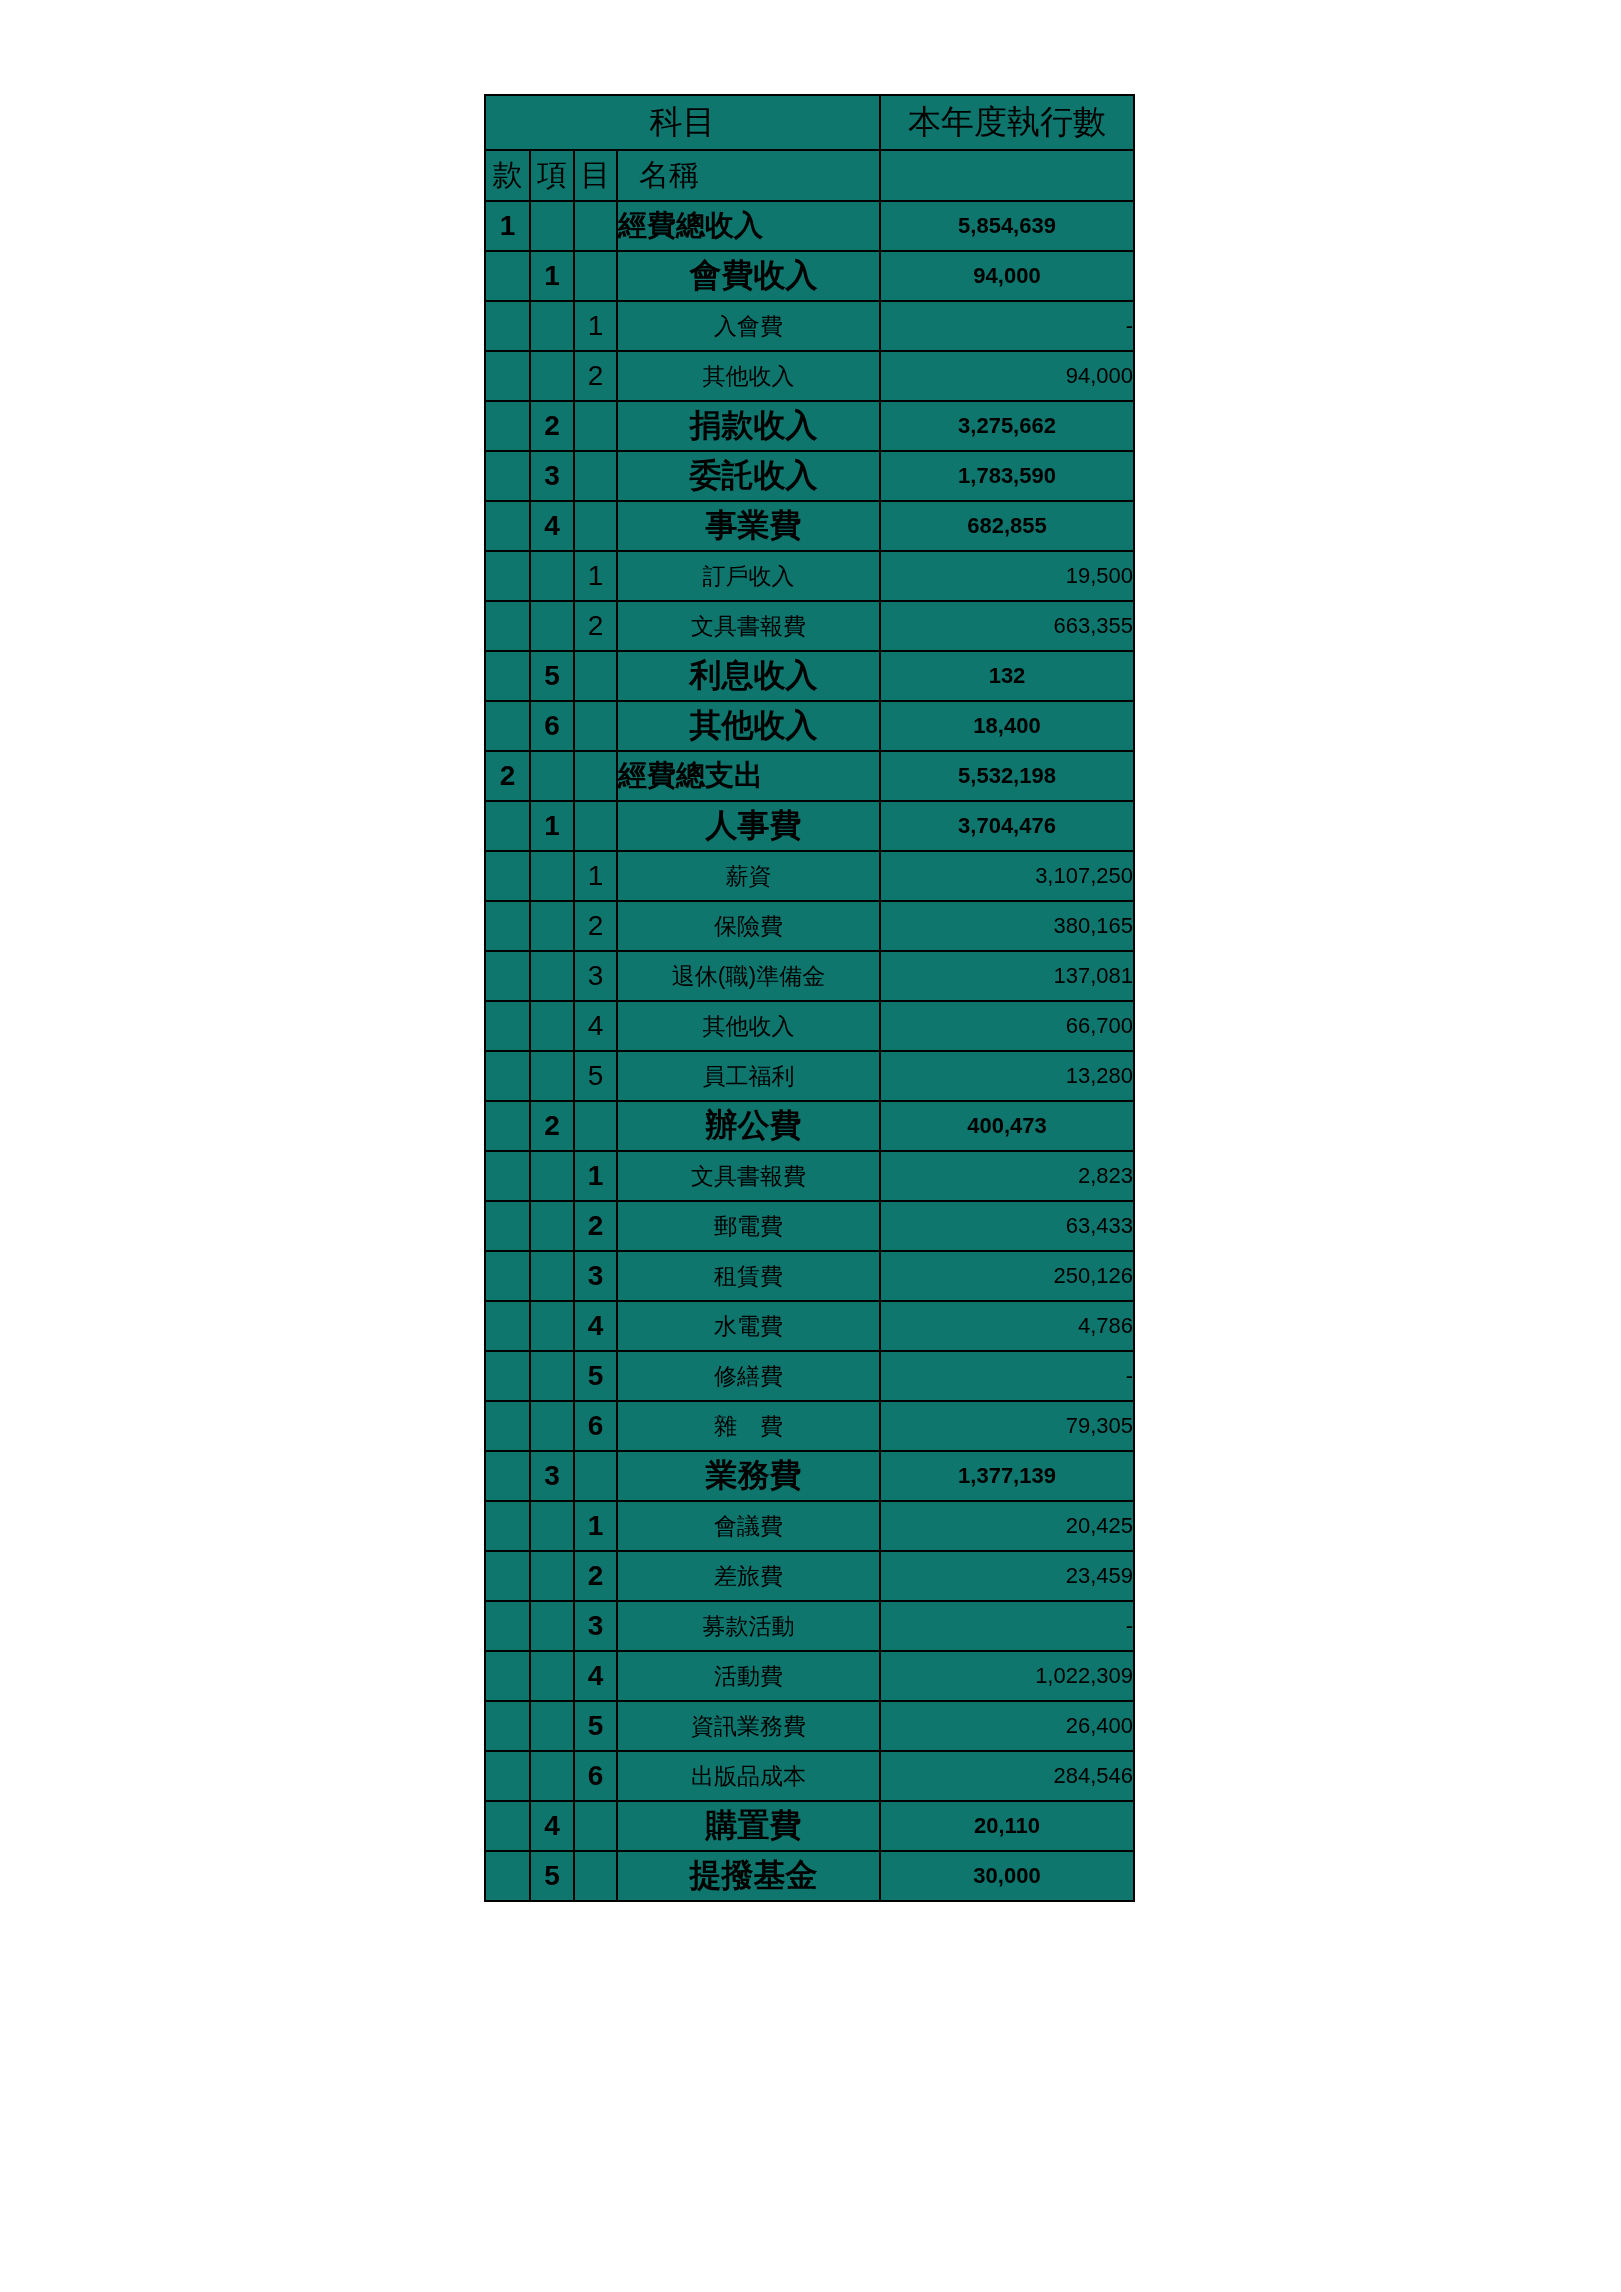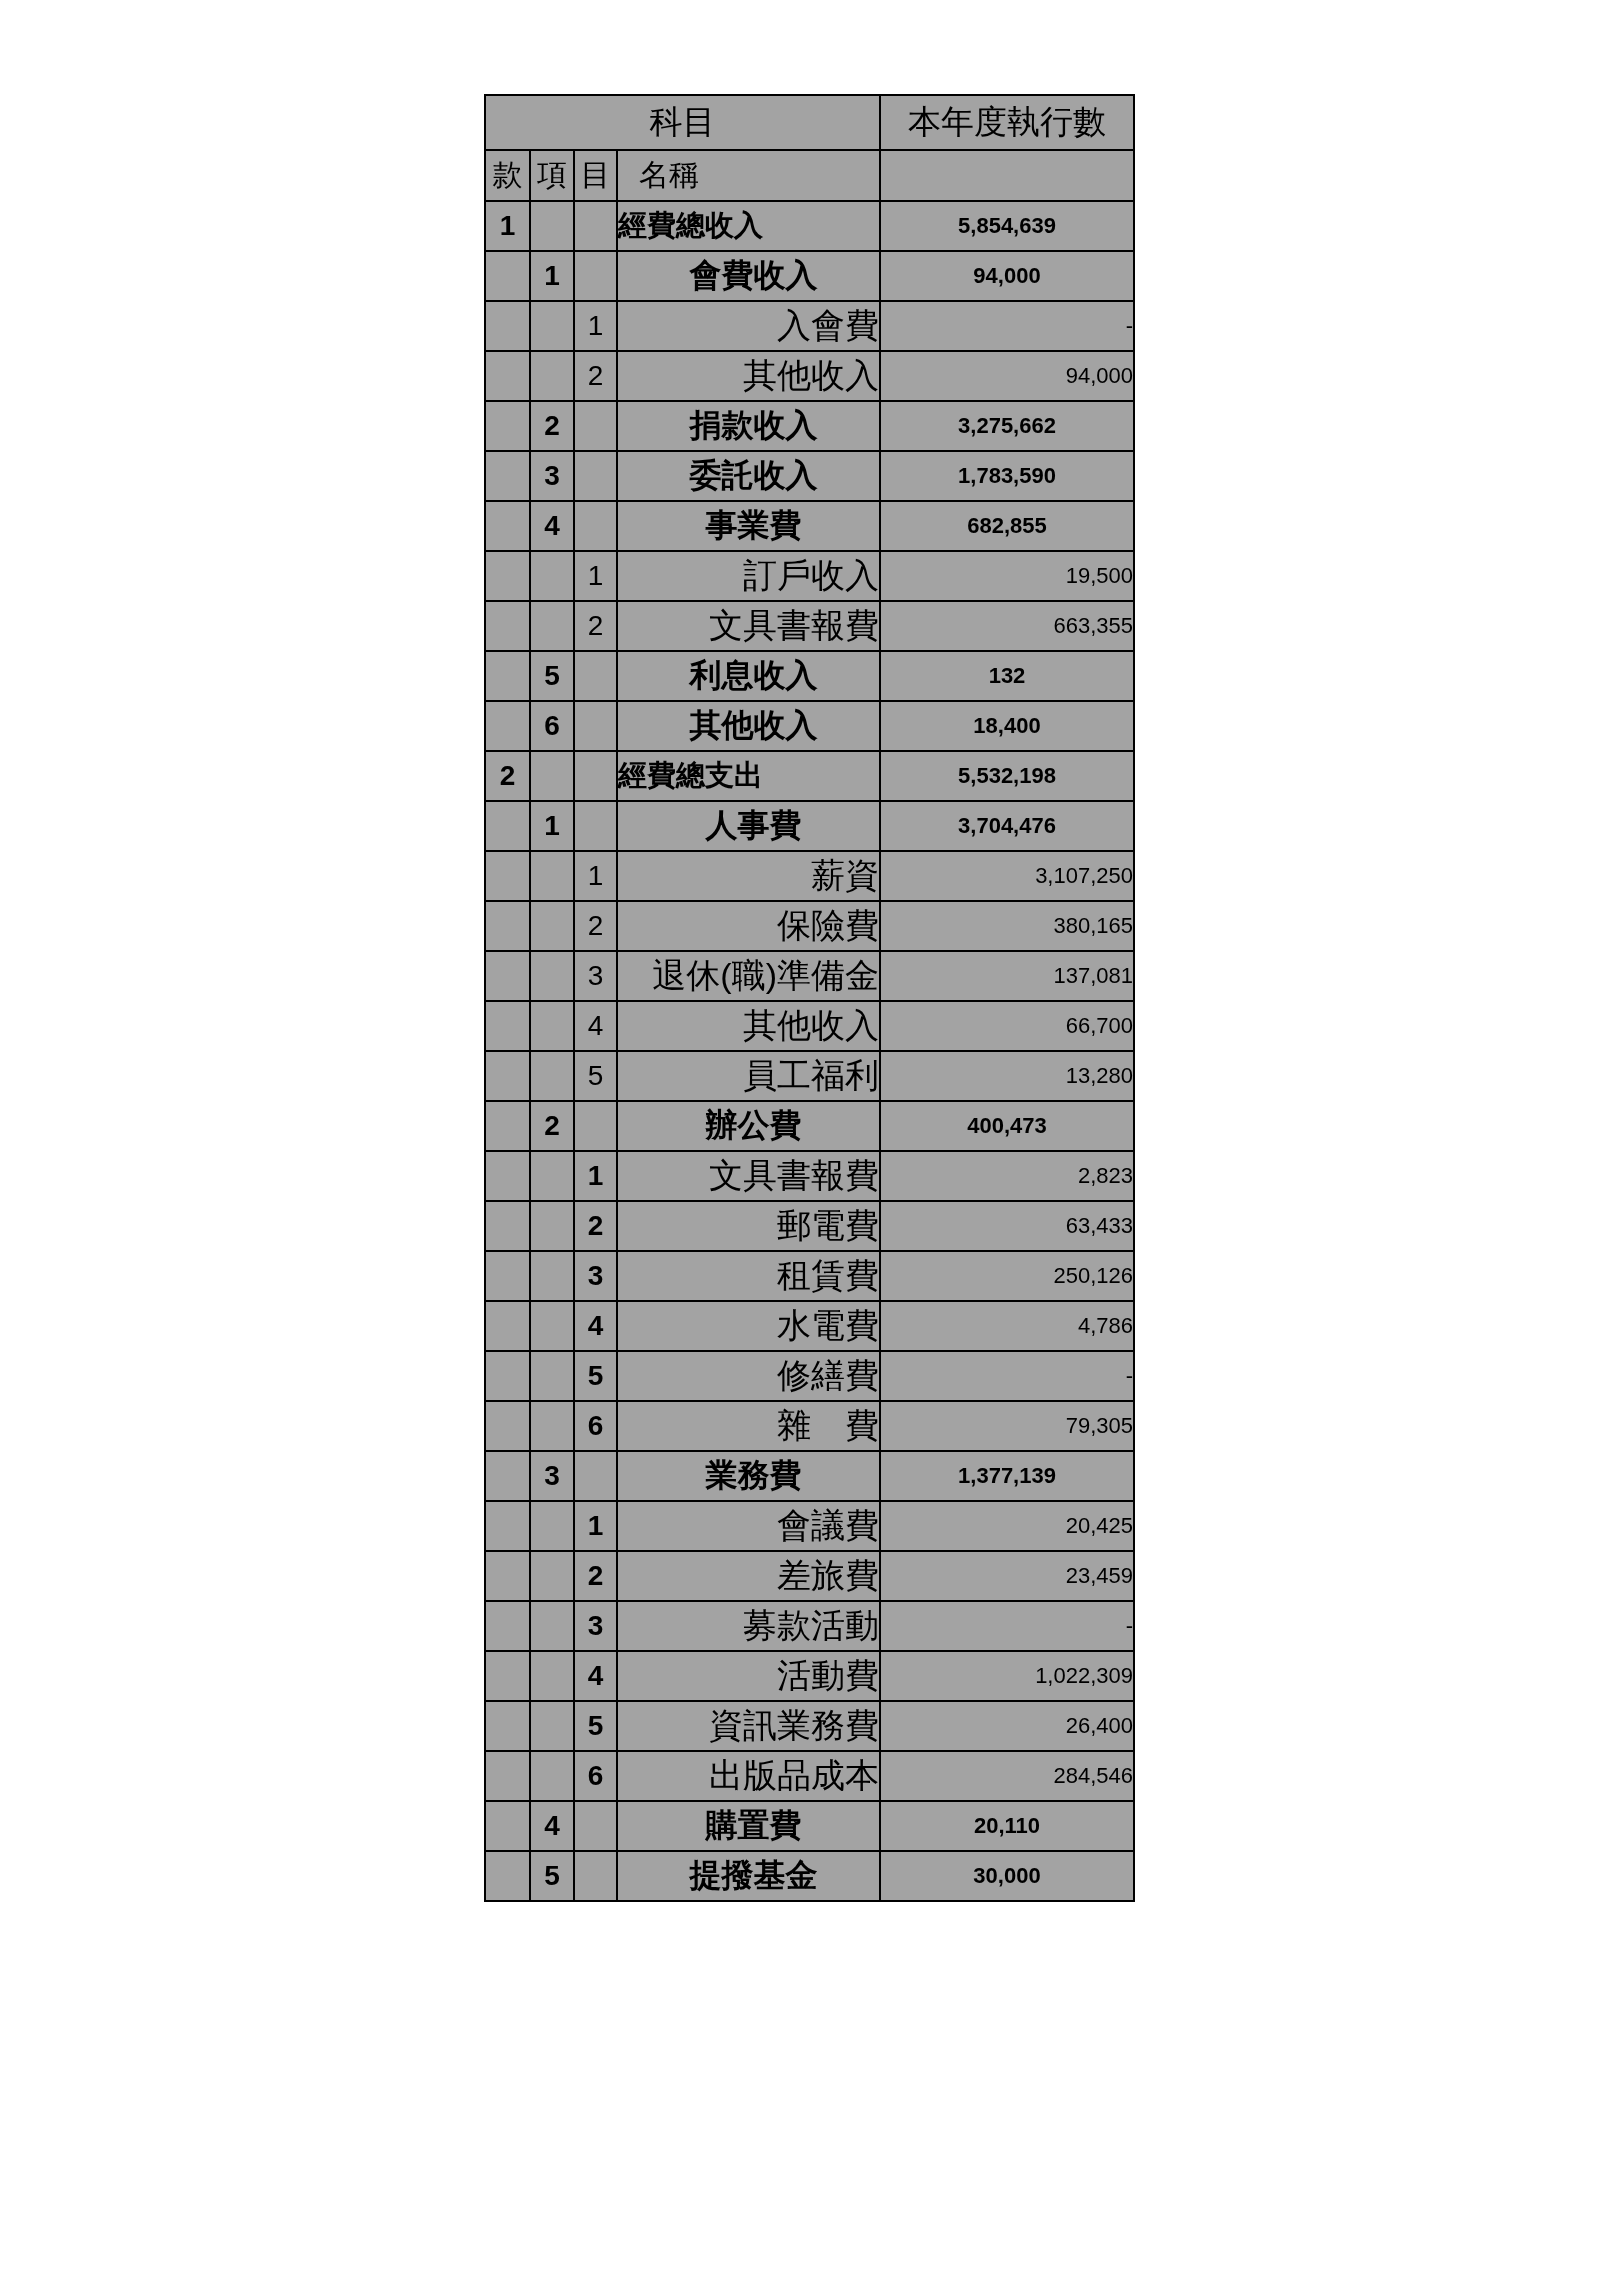--- a/index.html
+++ b/index.html
@@ -20,21 +20,21 @@
     width: 1621px;
     height: 2293px;
     background: #ffffff;
   }
   table.budget {
     position: absolute;
     left: 484px;
     top: 94px;
     border-collapse: collapse;
     table-layout: fixed;
-    background: #a3a3a3;
+    background: #0f766e;
   }
   table.budget th,
   table.budget td {
     border: 2.9px solid #000000;
     padding: 0;
     box-sizing: border-box;
     white-space: nowrap;
     overflow: hidden;
     vertical-align: middle;
   }
@@ -50,21 +50,21 @@
 
   th { font-weight: normal; }
   tr.r1 th { font-size: 33px; text-align: center; }
   tr.r2 th { font-size: 30px; text-align: center; }
   tr.r2 th.h-name { text-align: left; padding-left: 21px; }
 
   td.c-kuan, td.c-xiang, td.c-mu {
     text-align: center;
     font-size: 28px;
   }
-  td.c-name { font-size: 34px; text-align: right; padding-left: 5.9px; }
+  td.c-name { font-size: 23px; text-align: center; padding-left: 5.9px; }
   td.c-value { font-size: 22px; text-align: right; padding-right: 8.8px; }
 
   
   tr.lvl1 td.c-kuan { font-weight: bold; }
   tr.lvl1 td.c-name { font-weight: bold; font-size: 29px; text-align: left; }
   tr.lvl1 td.c-value { font-weight: bold; text-align: center; padding-right: 0; }
 
   
   tr.lvl2 td.c-xiang { font-weight: bold; }
   tr.lvl2 td.c-name { font-weight: bold; font-size: 32px; text-align: center; padding-left: 10px; }

